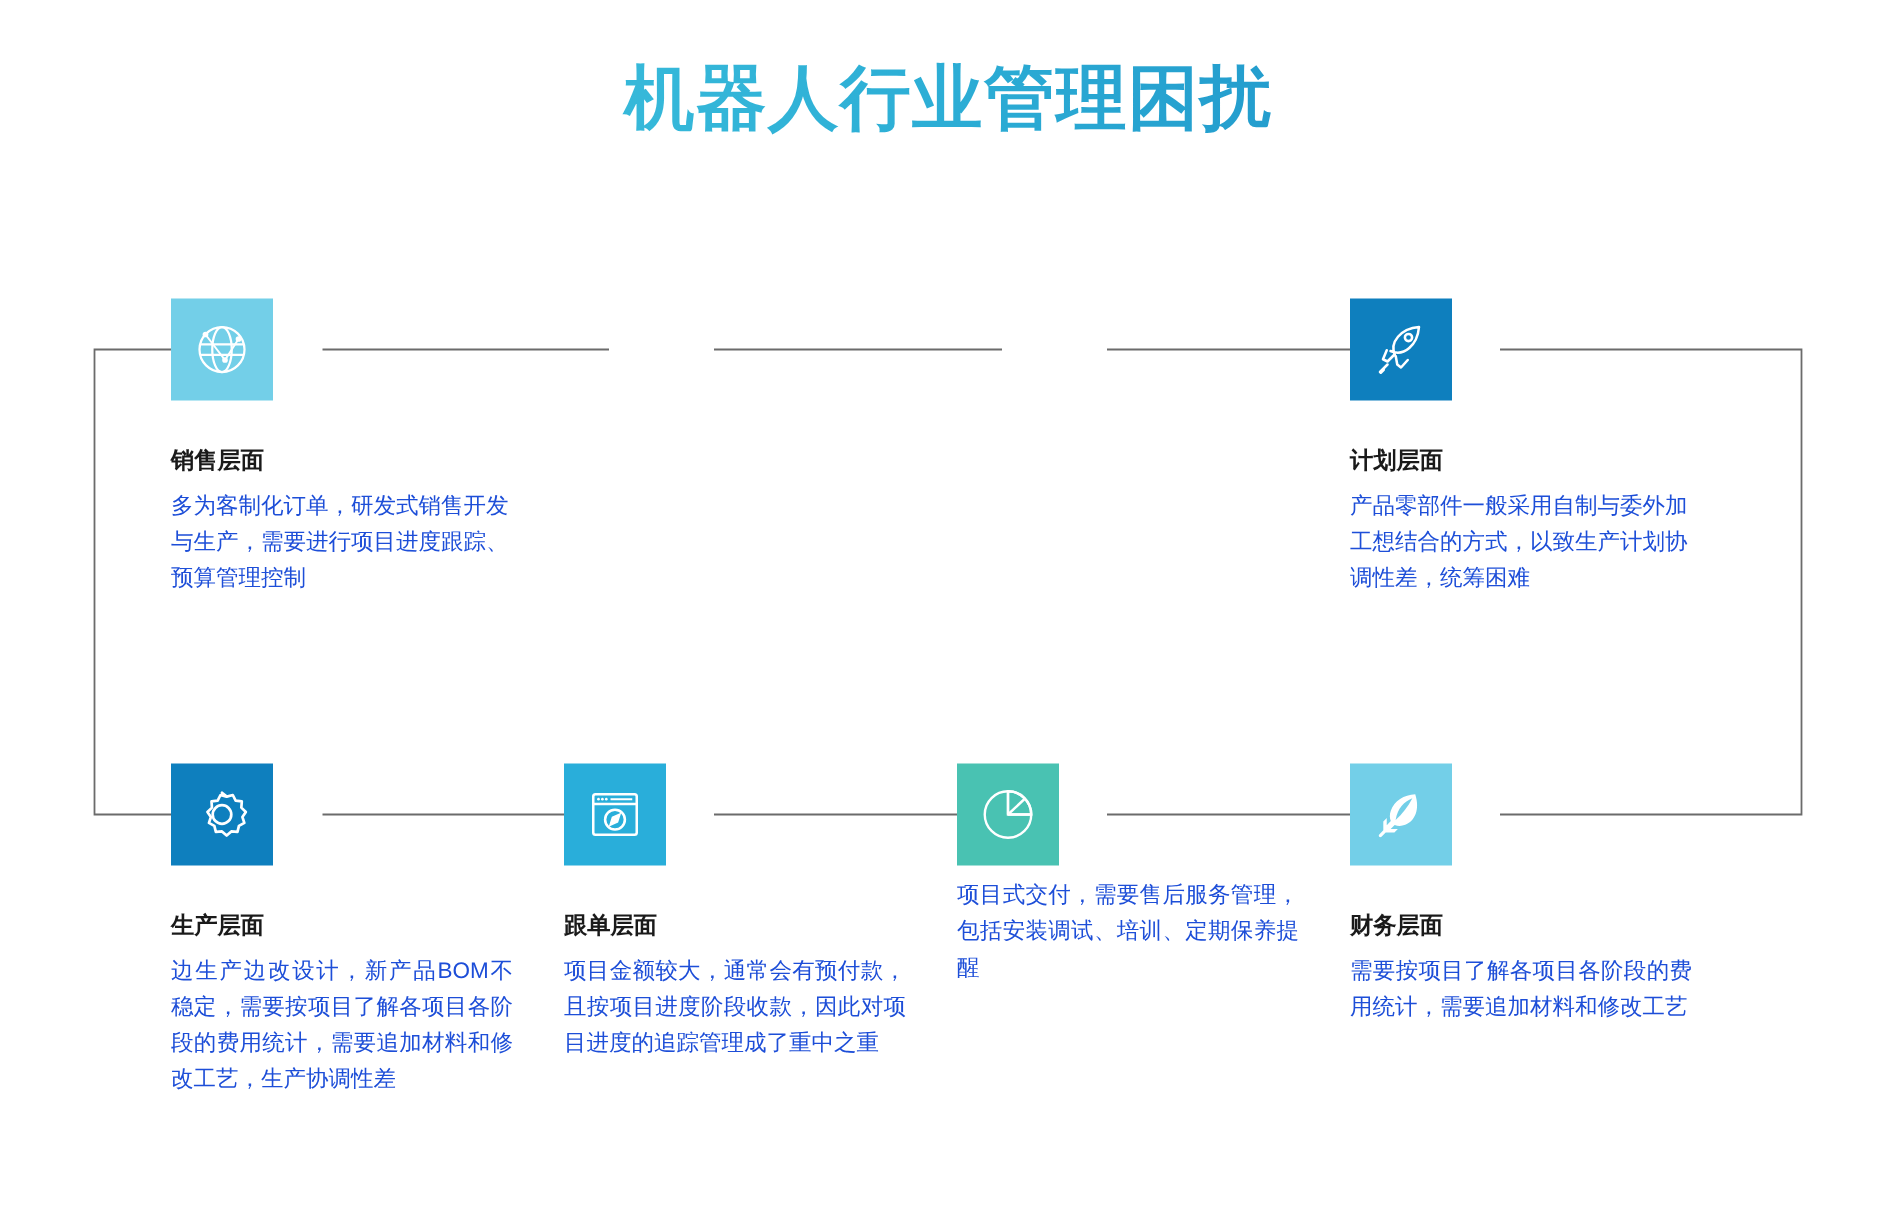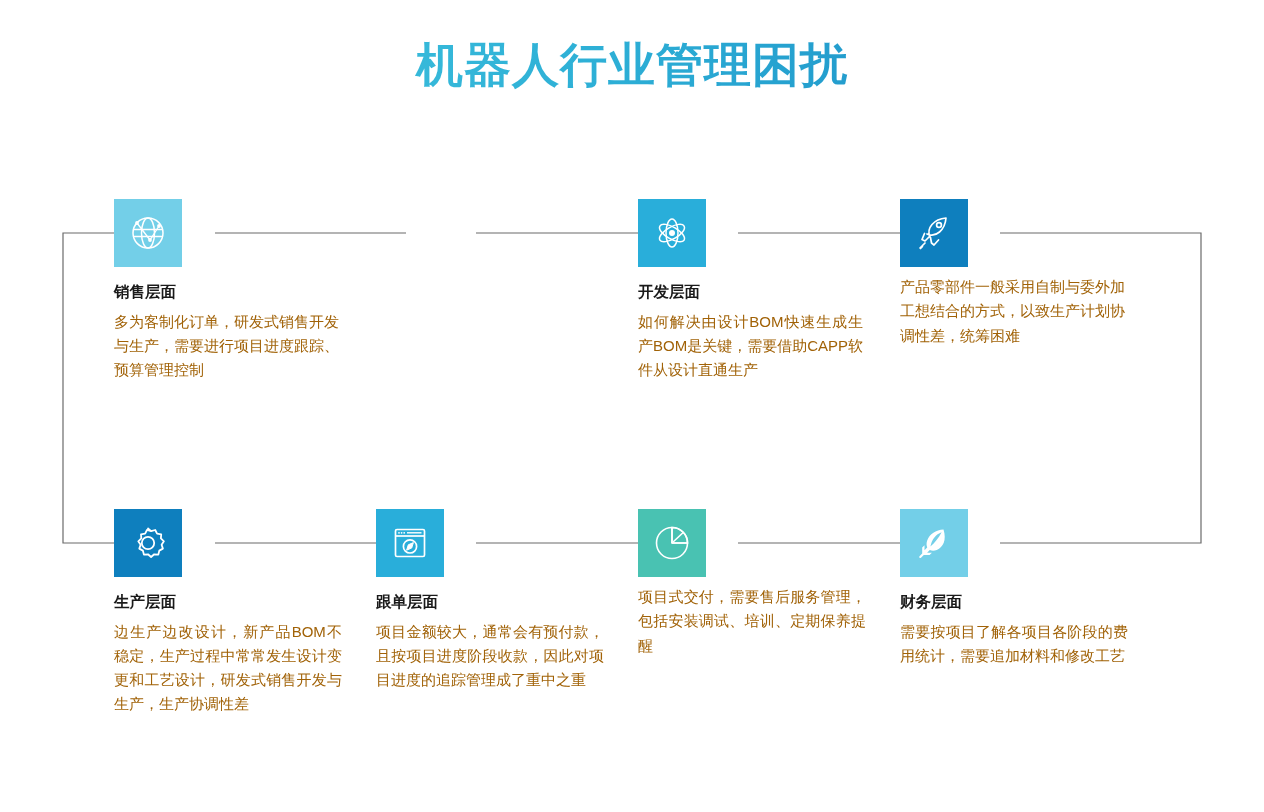--- a/index.html
+++ b/index.html
@@ -36,26 +36,26 @@
   .icon-box{
     width:68px;height:68px;
     display:flex;align-items:center;justify-content:center;
     position:relative;
   }
   .icon-box svg{display:block;}
   .card-title{
     font-size:15.5px;
     font-weight:bold;
     color:#1a1a1a;
-    margin-top:16px;
+    margin-top:32px;
     line-height:1.2;
   }
   .card-body{
     font-size:15px;
-    color:#a16207;
+    color:#1d4ed8;
     line-height:1.62;
     margin-top:8px;
     width:225px;
     text-align:justify;
   }
   .row2 .card-body{width:228px;}
 </style>
 </head>
 <body>
 
@@ -92,61 +92,48 @@
           <circle cx="22" cy="27" r="1.9" fill="#ffffff" stroke="none"></circle>
           <circle cx="31" cy="13" r="1.9" fill="#ffffff" stroke="none"></circle>
         </svg>
       </span>
     </div>
     <div class="card-title">销售层面</div>
     <div class="card-body">多为客制化订单，研发式销售开发与生产，需要进行项目进度跟踪、预算管理控制</div>
   </div>
 
 
-  <div class="card row1" style="left:638px;top:199px;">
-    <div class="icon-box" style="background:#29AEDA">
-      <span>
-        <svg width="40" height="40" viewBox="0 0 40 40" fill="none" stroke="#ffffff" stroke-width="1.5">
-          <ellipse cx="20" cy="20" rx="6" ry="14"></ellipse>
-          <ellipse cx="20" cy="20" rx="6" ry="14" transform="rotate(60 20 20)"></ellipse>
-          <ellipse cx="20" cy="20" rx="6" ry="14" transform="rotate(120 20 20)"></ellipse>
-          <circle cx="20" cy="20" r="3" fill="#ffffff" stroke="none"></circle>
-        </svg>
-      </span>
-    </div>
-    <div class="card-title">开发层面</div>
-    <div class="card-body">如何解决由设计BOM快速生成生产BOM是关键，需要借助CAPP软件从设计直通生产</div>
-  </div>
 
   <div class="card row1" style="left:900px;top:199px;">
     <div class="icon-box" style="background:#0E7FBE">
       <span>
         <svg width="40" height="40" viewBox="0 0 40 40" fill="none" stroke="#ffffff" stroke-width="1.7" stroke-linejoin="round" stroke-linecap="round">
           <path d="M16 24 C12 15 20 6 32 5 C31 17 22 25 13 21"></path>
           <path d="M15.5 23.5 L11 28 L8 26.5 L10.5 20.5"></path>
           <path d="M16.5 24.5 L17.5 30 L20 32 L24.5 27"></path>
           <circle cx="25" cy="12" r="2.4"></circle>
           <path d="M11 30 L6 35 M8.5 33.5 L6.5 35.5"></path>
         </svg>
       </span>
     </div>
+    <div class="card-title">计划层面</div>
     <div class="card-body">产品零部件一般采用自制与委外加工想结合的方式，以致生产计划协调性差，统筹困难</div>
   </div>
 
   <div class="card row2" style="left:114px;top:509px;">
     <div class="icon-box" style="background:#0E7FBE">
       <span>
         <svg width="40" height="40" viewBox="0 0 40 40" fill="none" stroke="#ffffff" stroke-width="1.8" stroke-linejoin="round">
           <path d="M20 5.5 l3.2 2.6 4-1.1 1.9 3.7 4.1 .6 -.3 4.1 3 2.9 -2.3 3.4 1.3 3.9 -3.6 2 -1 4 -4.1 -.3 -3.1 2.7 -3.1 -2.7 -4.1 .3 -1 -4 -3.6 -2 1.3 -3.9 -2.3 -3.4 3 -2.9 -.3 -4.1 4.1 -.6 1.9 -3.7 4 1.1 Z"></path>
           <circle cx="20" cy="20" r="6.2"></circle>
         </svg>
       </span>
     </div>
     <div class="card-title">生产层面</div>
-    <div class="card-body">边生产边改设计，新产品BOM不稳定，生产过程中常常发生设计变更和工艺设计，研发式销售开发与生产，生产协调性差</div>
+    <div class="card-body">边生产边改设计，新产品BOM不稳定，需要按项目了解各项目各阶段的费用统计，需要追加材料和修改工艺，生产协调性差</div>
   </div>
 
   <div class="card row2" style="left:376px;top:509px;">
     <div class="icon-box" style="background:#29AEDA">
       <span>
         <svg width="40" height="40" viewBox="0 0 40 40" fill="none" stroke="#ffffff" stroke-width="1.7">
           <rect x="5.5" y="6.5" width="29" height="27" rx="1.5"></rect>
           <path d="M5.5 13 H34.5"></path>
           <circle cx="9" cy="9.8" r="0.9" fill="#ffffff" stroke="none"></circle>
           <circle cx="11.6" cy="9.8" r="0.9" fill="#ffffff" stroke="none"></circle>

